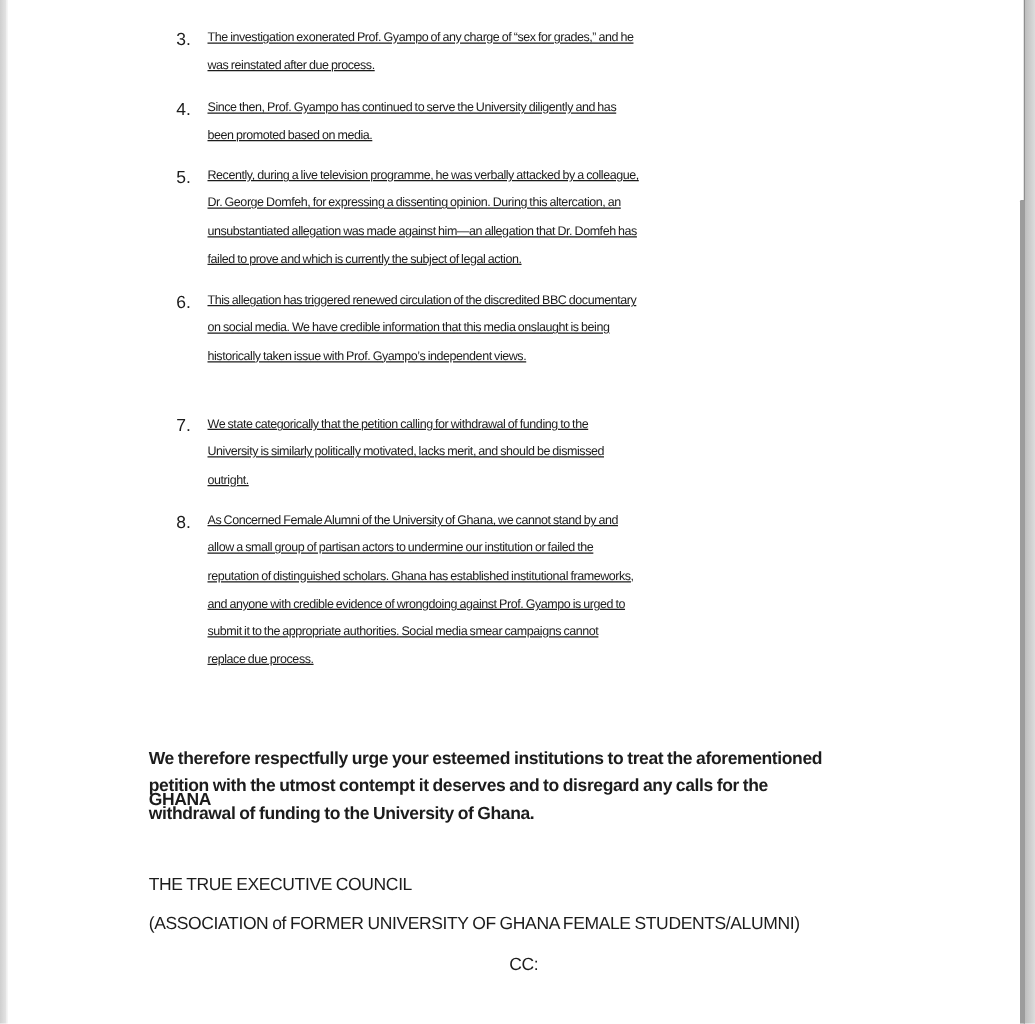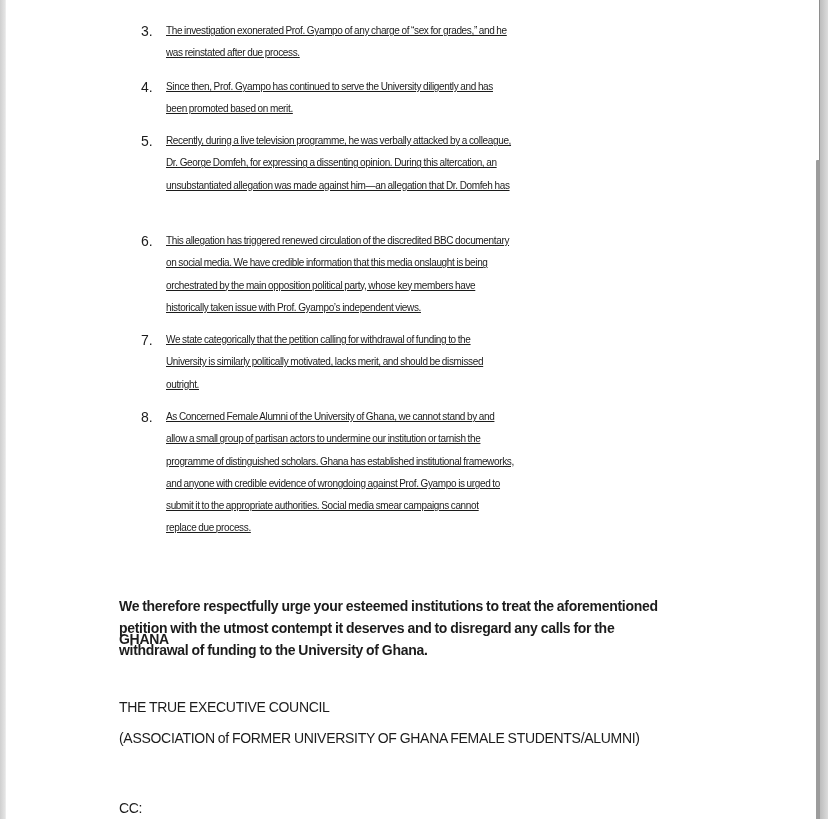--- a/index.html
+++ b/index.html
@@ -61,72 +61,72 @@
     <div class="item-text">
       <span class="line">The investigation exonerated Prof. Gyampo of any charge of “sex for grades,” and he</span>
       <span class="line">was reinstated after due process.</span>
     </div>
   </div>
 
   <div class="list-item" style="top:76px;">
     <span class="num">4.</span>
     <div class="item-text">
       <span class="line">Since then, Prof. Gyampo has continued to serve the University diligently and has</span>
-      <span class="line">been promoted based on merit.</span>
+      <span class="line">been promoted based on media.</span>
     </div>
   </div>
 
   <div class="list-item" style="top:130px;">
     <span class="num">5.</span>
     <div class="item-text">
       <span class="line">Recently, during a live television programme, he was verbally attacked by a colleague,</span>
       <span class="line">Dr. George Domfeh, for expressing a dissenting opinion. During this altercation, an</span>
       <span class="line">unsubstantiated allegation was made against him—an allegation that Dr. Domfeh has</span>
+      <span class="line">failed to prove and which is currently the subject of legal action.</span>
     </div>
   </div>
 
   <div class="list-item" style="top:230px;">
     <span class="num">6.</span>
     <div class="item-text">
       <span class="line">This allegation has triggered renewed circulation of the discredited BBC documentary</span>
       <span class="line">on social media. We have credible information that this media onslaught is being</span>
-      <span class="line">orchestrated by the main opposition political party, whose key members have</span>
       <span class="line">historically taken issue with Prof. Gyampo’s independent views.</span>
     </div>
   </div>
 
   <div class="list-item" style="top:329px;">
     <span class="num">7.</span>
     <div class="item-text">
       <span class="line">We state categorically that the petition calling for withdrawal of funding to the</span>
       <span class="line">University is similarly politically motivated, lacks merit, and should be dismissed</span>
       <span class="line">outright.</span>
     </div>
   </div>
 
   <div class="list-item" style="top:406px;">
     <span class="num">8.</span>
     <div class="item-text">
       <span class="line">As Concerned Female Alumni of the University of Ghana, we cannot stand by and</span>
-      <span class="line">allow a small group of partisan actors to undermine our institution or tarnish the</span>
-      <span class="line">programme of distinguished scholars. Ghana has established institutional frameworks,</span>
+      <span class="line">allow a small group of partisan actors to undermine our institution or failed the</span>
+      <span class="line">reputation of distinguished scholars. Ghana has established institutional frameworks,</span>
       <span class="line">and anyone with credible evidence of wrongdoing against Prof. Gyampo is urged to</span>
       <span class="line">submit it to the appropriate authorities. Social media smear campaigns cannot</span>
       <span class="line">replace due process.</span>
     </div>
   </div>
 
   <div class="para bold" style="top:551px;margin-top:44px;">
     <span class="line">We therefore respectfully urge your esteemed institutions to treat the aforementioned</span>
     <span class="line">petition with the utmost contempt it deserves and to disregard any calls for the</span>
     <span class="line">withdrawal of funding to the University of Ghana.</span>
   </div>
 
   <div class="para bold" style="top:628px;">GHANA</div>
   <div class="para" style="top:661px;margin-top:35px;">THE TRUE EXECUTIVE COUNCIL</div>
   <div class="para" style="top:727px;">(ASSOCIATION of FORMER UNIVERSITY OF GHANA FEMALE STUDENTS/ALUMNI)</div>
-  <div class="para" style="top:797px;">CC:</div>
+  <div class="para" style="top:760px;text-align:center;">CC:</div>
   <div class="para" style="top:832px;">THE VICE-CHANCELLOR, UNIVERSITY OF GHANA</div>
 </div>
 
 <div class="right-edge-line"></div>
 <div class="scroll-thumb"></div>
 <div class="right-edge"></div>
 
 </body></html>

